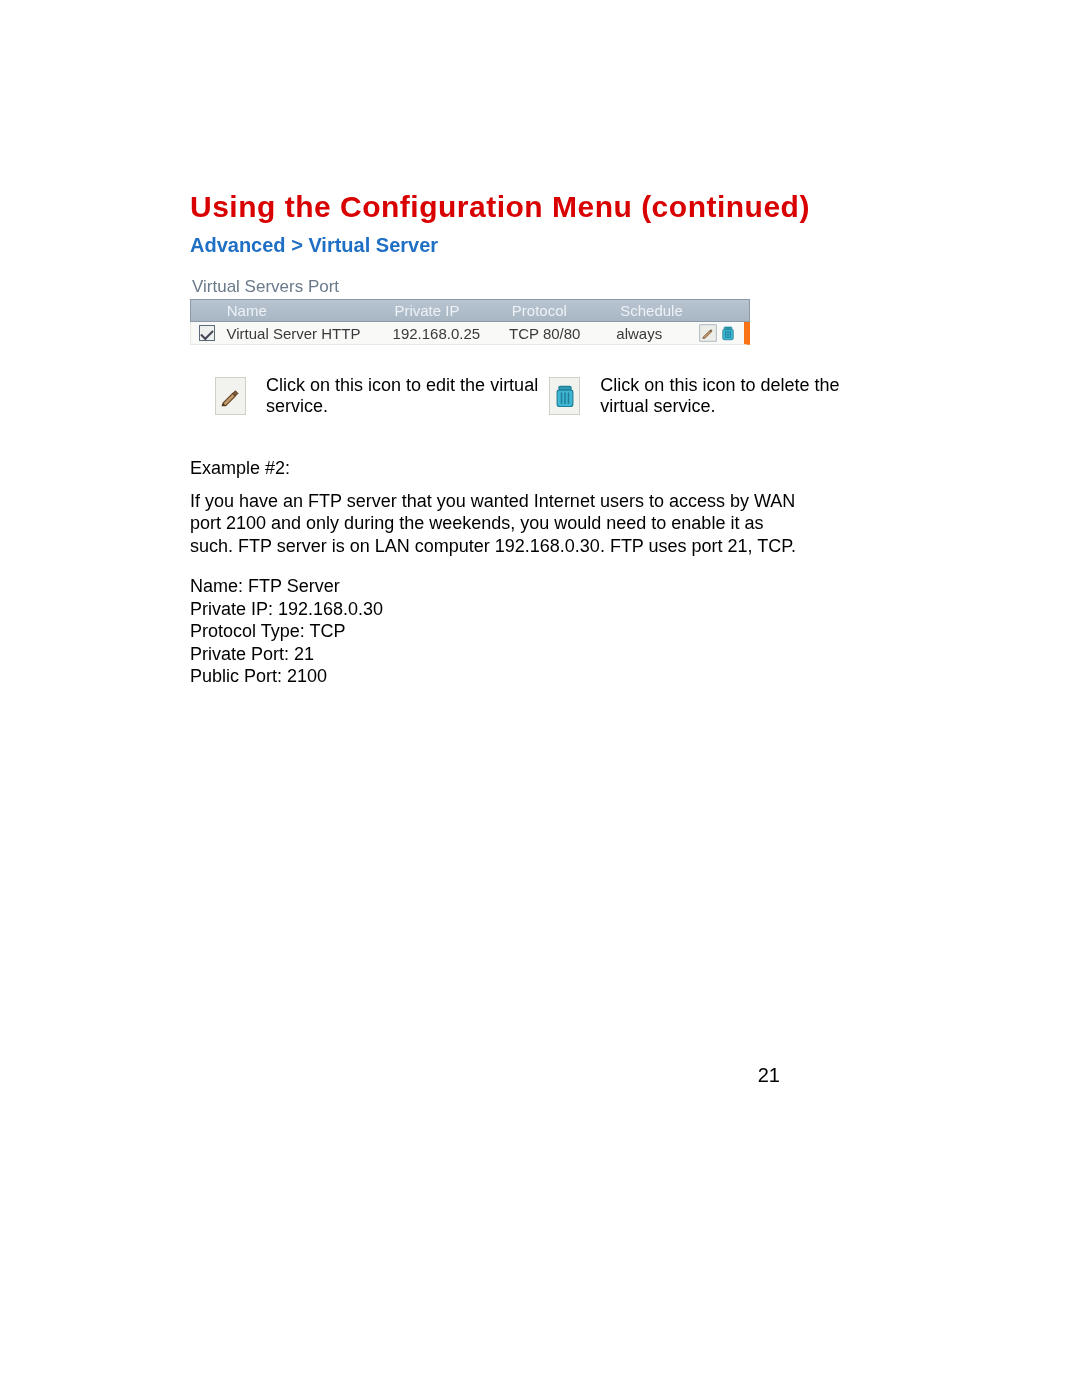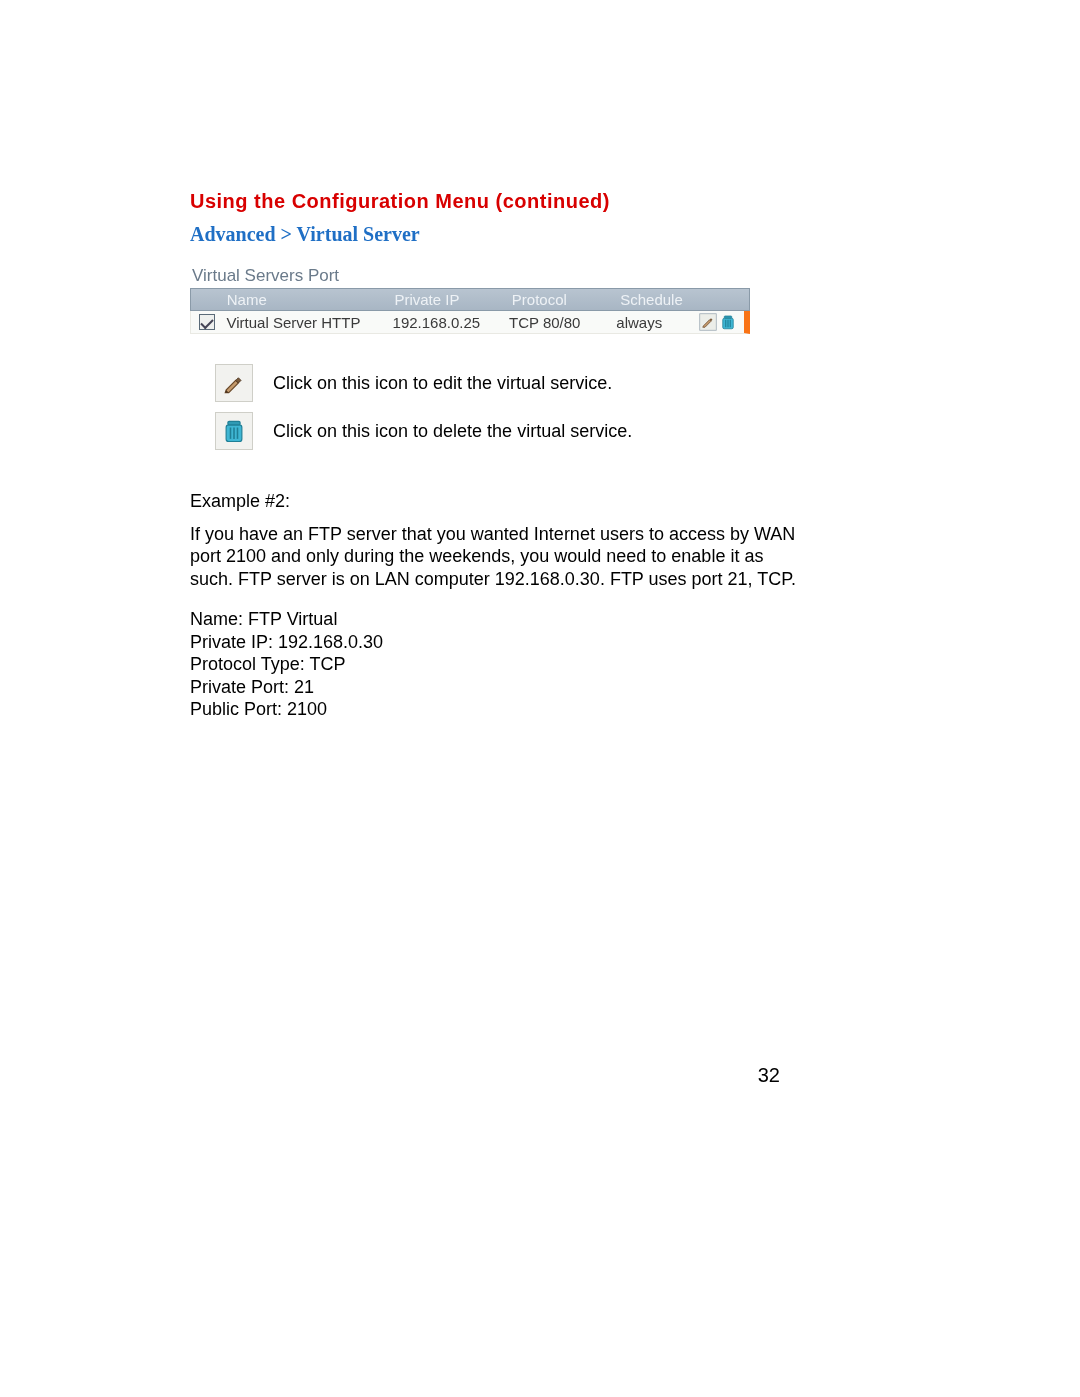--- a/index.html
+++ b/index.html
@@ -11,31 +11,30 @@
   }
   .page {
     width: 1080px;
     height: 1397px;
     position: relative;
     box-sizing: border-box;
     padding: 190px 190px 0 190px;
   }
   h1.main-title {
     color: #d80000;
-    font-size: 20px;
+    font-size: 30px;
     font-weight: bold;
     margin: 0 0 10px 0;
     letter-spacing: 0.5px;
   }
   h2.sub-title {
     color: #1f6fc5;
     font-size: 20px;
     font-weight: bold;
     margin: 0 0 20px 0;
-    font-family: Liberation Serif, serif;
   }
 
   
   .vs-box {
     width: 560px;
     margin-bottom: 30px;
   }
   .vs-caption {
     color: #6a7a8a;
     font-size: 17px;
@@ -87,21 +86,21 @@
   .mini-icon {
     width: 18px; height: 18px;
     display: inline-flex;
     align-items: center; justify-content: center;
   }
   .mini-icon svg { width: 18px; height: 18px; }
 
   
   .legend {
     display: flex;
-    flex-direction: column;
+    flex-direction: row;
     gap: 10px;
     margin-bottom: 40px;
     margin-left: 25px;
   }
   .legend-row {
     display: flex;
     align-items: center;
     gap: 20px;
   }
   .legend-icon {
@@ -210,22 +209,22 @@
         </svg>
       </div>
       <div class="legend-text">Click on this icon to delete the virtual service.</div>
     </div>
   </div>
 
   <p class="body-text tight">Example #2:</p>
   <p class="body-text">If you have an FTP server that you wanted Internet users to access by WAN port 2100 and only during the weekends, you would need to enable it as such. FTP server is on LAN computer 192.168.0.30. FTP uses port 21, TCP.</p>
 
   <div class="settings">
-    <div>Name: FTP Virtual</div>
+    <div>Name: FTP Server</div>
     <div>Private IP: 192.168.0.30</div>
     <div>Protocol Type: TCP</div>
     <div>Private Port: 21</div>
     <div>Public Port: 2100</div>
   </div>
 
 
-  <div class="page-number">32</div>
+  <div class="page-number">21</div>
 </div>
 
 </body></html>

